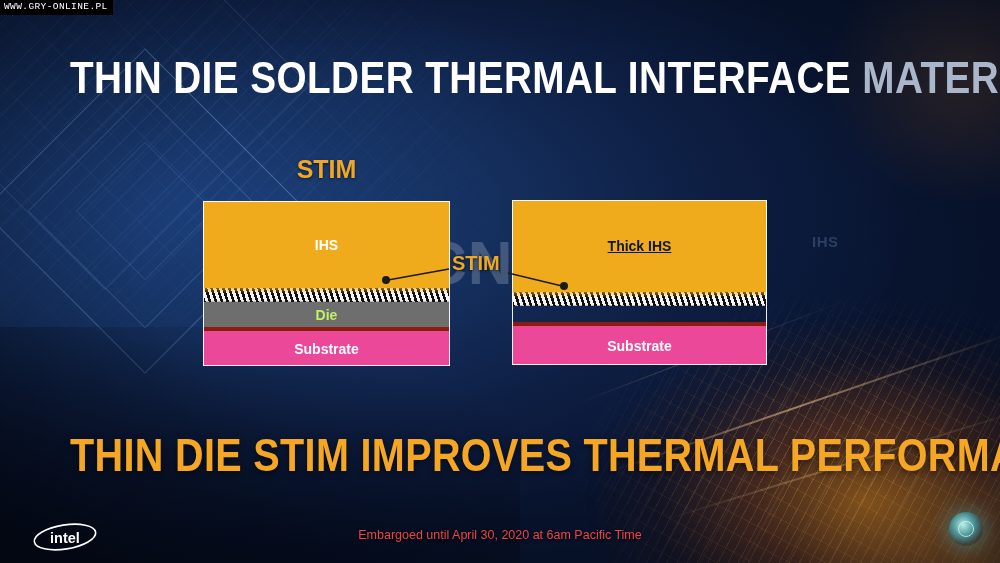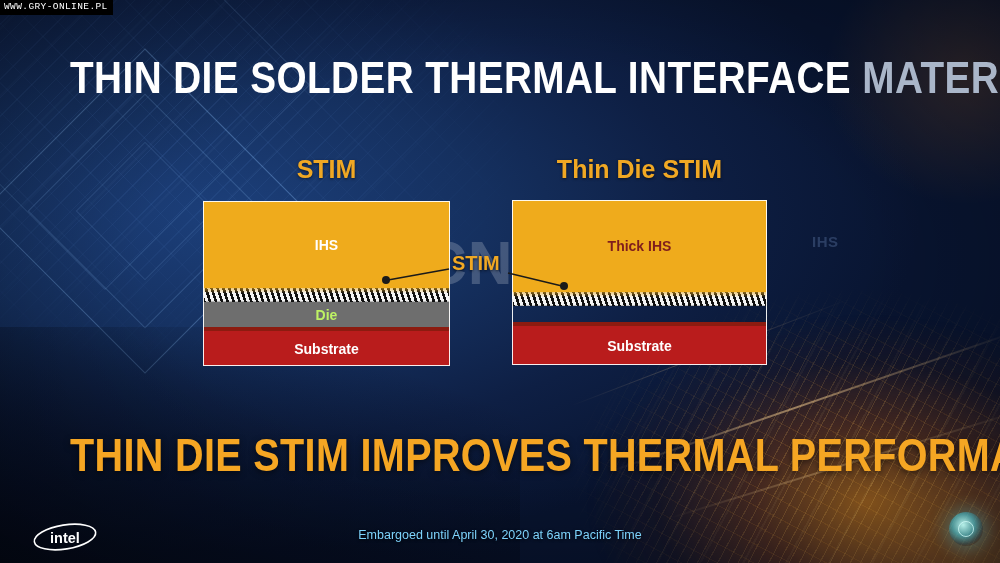--- a/index.html
+++ b/index.html
@@ -147,21 +147,21 @@
   #diagram-right { left:512px; top:200px; width:255px; height:165px; }
 
   .layer { position:absolute; left:0; width:100%; display:flex; align-items:center; justify-content:center; }
   .layer-label {
     font-weight:bold; font-size:14px;
     font-family:"Liberation Sans",sans-serif;
     position:relative; z-index:3; white-space:nowrap;
   }
 
   .l-ihs       { background:#efab1c; }
-  .l-substrate { background:#b91c1c; }
+  .l-substrate { background:#ec4899; }
   .l-die       { background:#6e6e6e; }
   .l-red       { background:#8c1b10; }
 
   
   .l-stim {
     background-color:#f2f2f2;
     background-image:
       linear-gradient(180deg, rgba(239,171,28,.55) 0%, rgba(239,171,28,0) 38%),
       repeating-linear-gradient(72deg, #111 0 2.6px, #f4f4f4 2.6px 5.6px);
     box-shadow:inset 0 -1px 0 rgba(0,0,0,.22);
@@ -198,21 +198,21 @@
     letter-spacing:.4px;
     transform:scaleX(.86);
     white-space:nowrap;
     text-shadow:0 2px 7px rgba(0,0,0,.55);
   }
 
   
   .embargo {
     position:absolute; left:0; top:528px; width:100%;
     text-align:center; z-index:22;
-    color:#7dd3fc; font-size:12.5px;
+    color:#ef4444; font-size:12.5px;
     font-family:"Liberation Sans",sans-serif;
     text-shadow:0 1px 3px rgba(0,0,0,.75);
   }
   #intel-logo {
     position:absolute; left:32px; top:522px; z-index:22;
     width:66px; height:30px;
   }
 </style>
 </head>
 <body>
@@ -248,40 +248,39 @@
     <div class="wm-hd-text">TECNOLOGÍA</div>
   </div>
 
   <div class="wm-gry">WWW.GRY-ONLINE.PL</div>
 
   <div class="title">
     <span class="t-a">THIN DIE SOLDER THERMAL INTERFACE </span><span class="t-c">MATERIAL</span>
   </div>
 
   <div class="sub" id="sub-left">STIM</div>
-  <div class="sub" id="sub-right">Thin Die STIM</div>
 
   <div class="diagram" id="diagram-left">
     <div class="layer l-ihs" style="top:0;      height:53%;">
       <span class="layer-label" style="color:#ffffff;">IHS</span>
     </div>
     <div class="layer l-stim" style="top:53%;   height:8.5%;"></div>
     <div class="layer l-die" style="top:61.5%; height:15%;">
       <span class="layer-label" style="color:#bef264;">Die</span>
     </div>
     <div class="layer l-red" style="top:76.5%; height:2.5%;"></div>
     <div class="layer l-substrate" style="top:79%;   height:21%;">
       <span class="layer-label" style="color:#ffffff;">Substrate</span>
     </div>
     <div class="box-border"></div>
   </div>
 
   <div class="diagram" id="diagram-right">
     <div class="layer l-ihs" style="top:0;      height:56%;">
-      <span class="layer-label" style="color:#7f1d1d;">Thick IHS</span>
+      <span class="layer-label" style="color:#0f172a;text-decoration:underline;">Thick IHS</span>
     </div>
     <div class="layer l-stim" style="top:56%;   height:8.5%;"></div>
     <div class="layer l-red" style="top:74%;   height:2.5%;"></div>
     <div class="layer l-substrate" style="top:76.5%; height:23.5%;">
       <span class="layer-label" style="color:#ffffff;">Substrate</span>
     </div>
     <div class="box-border"></div>
   </div>
 
   <svg class="leaders" width="1000" height="563" viewBox="0 0 1000 563">

